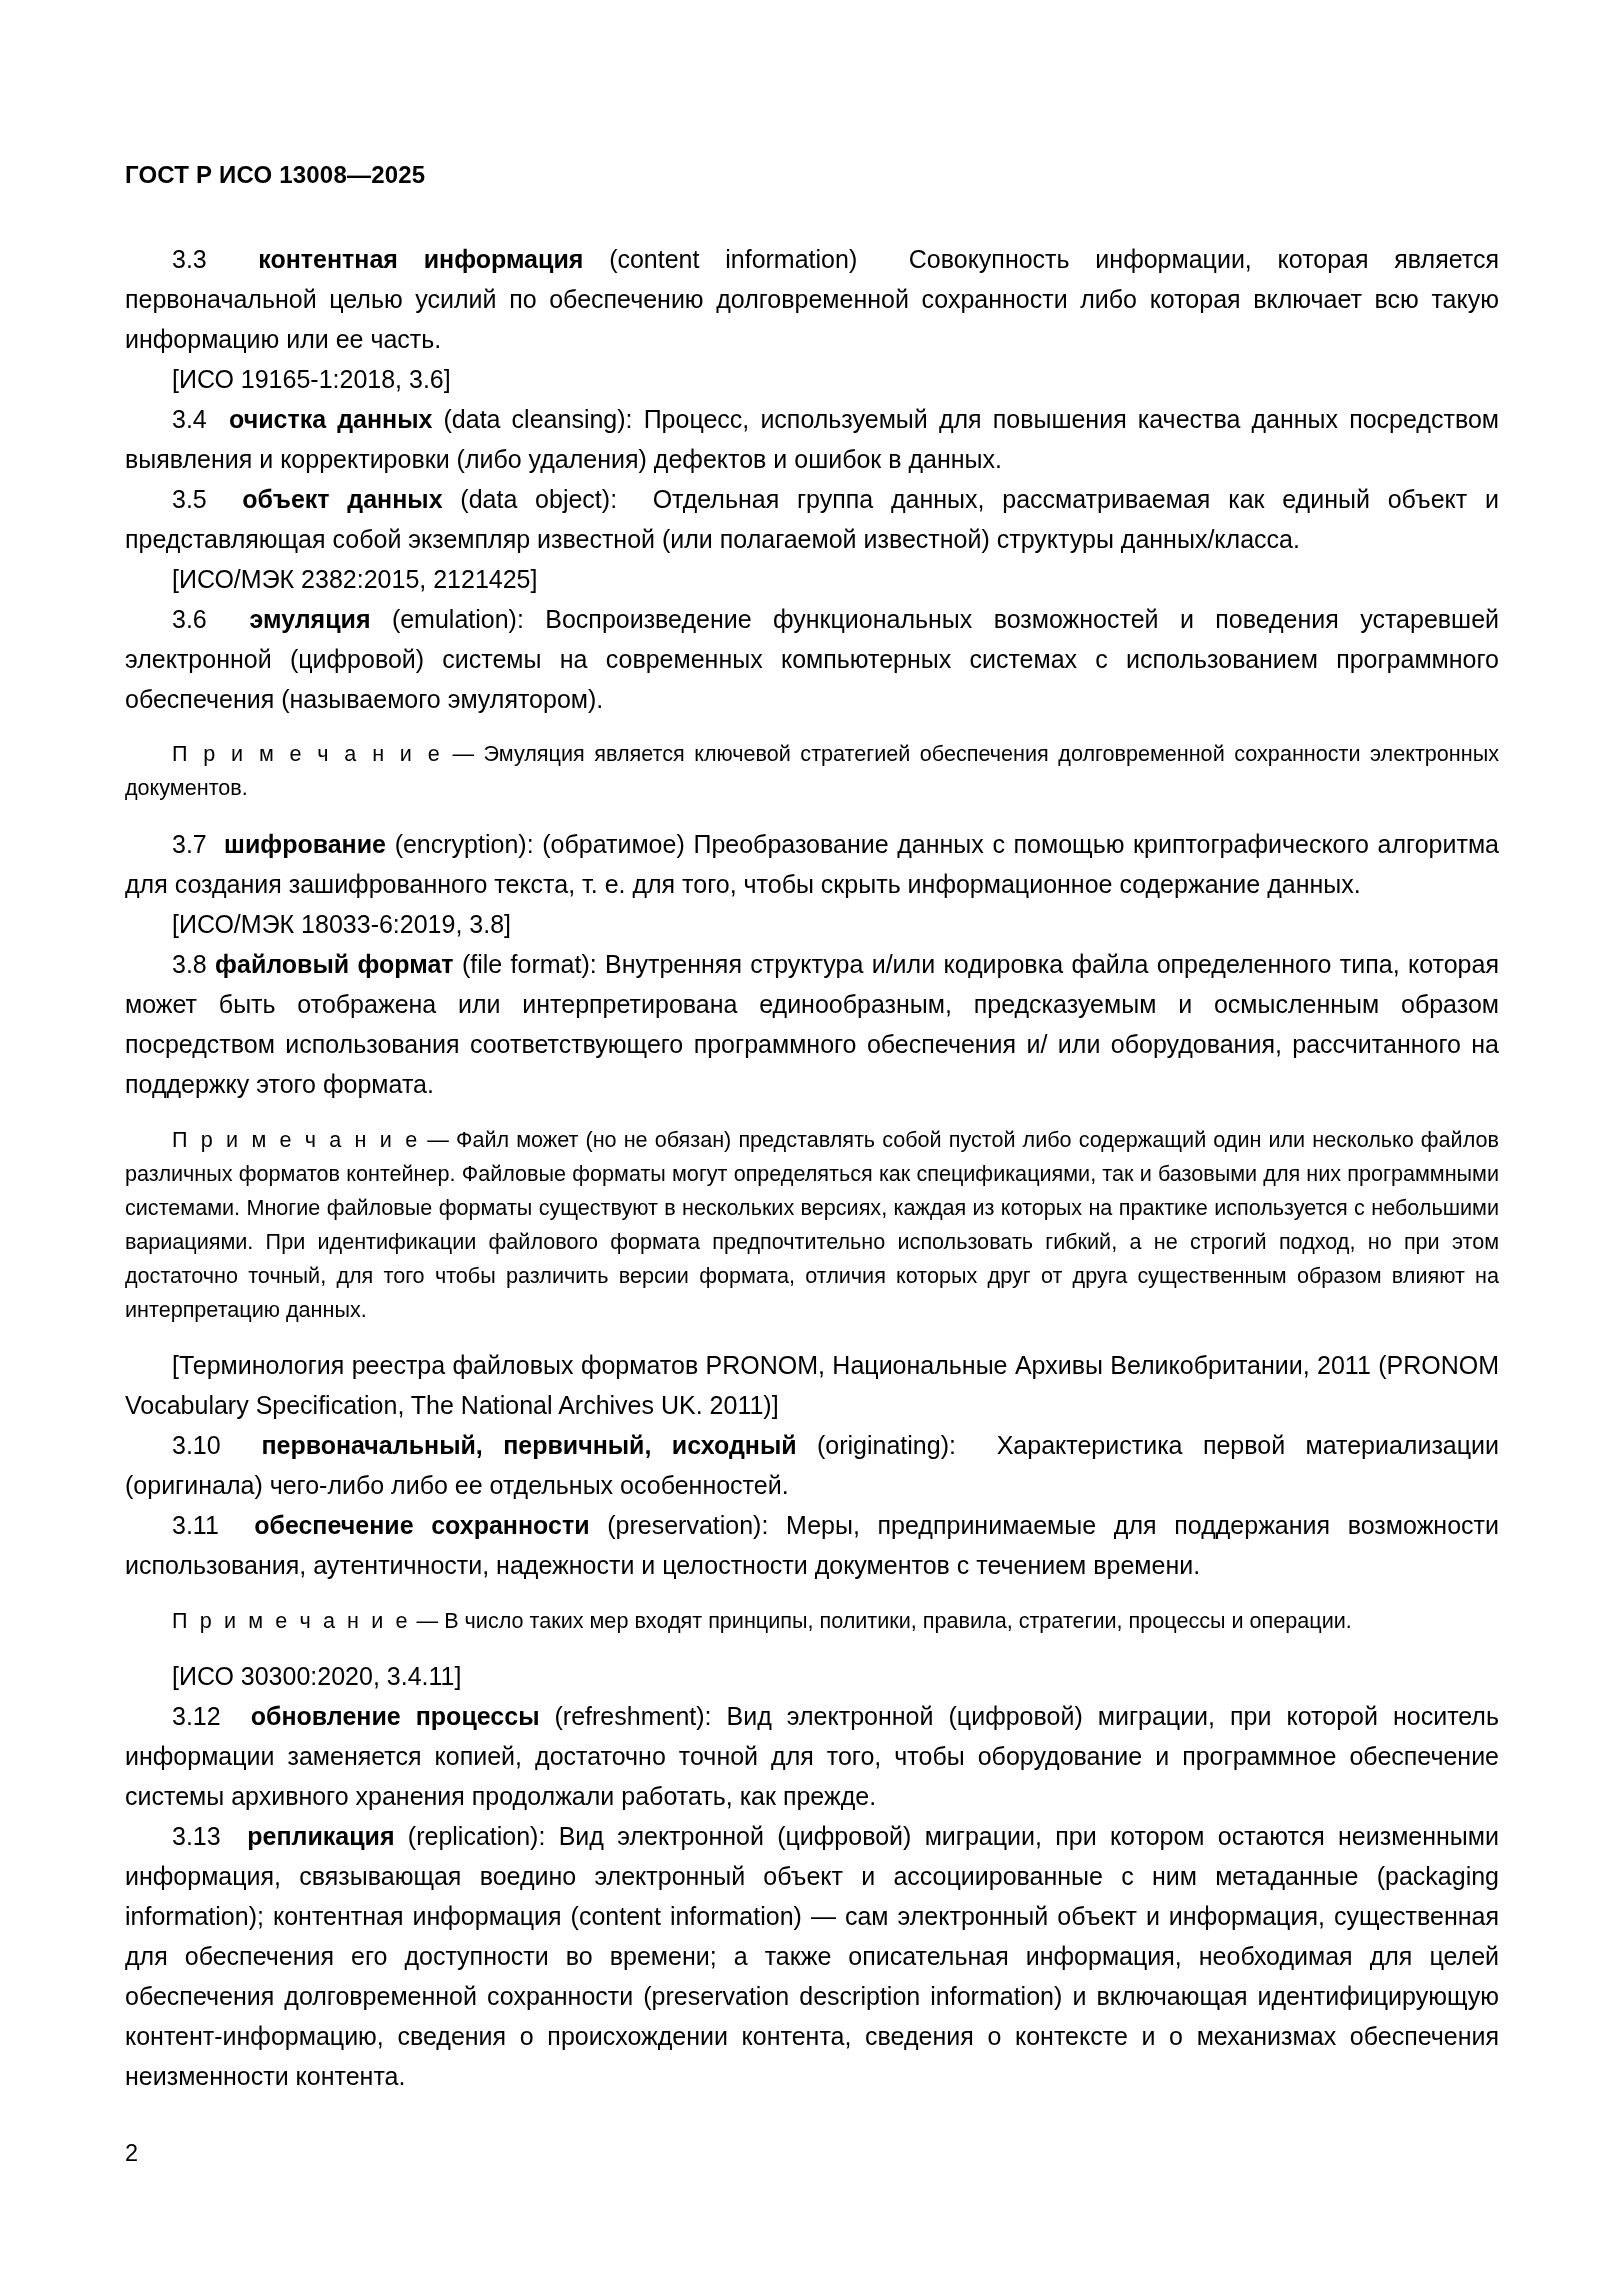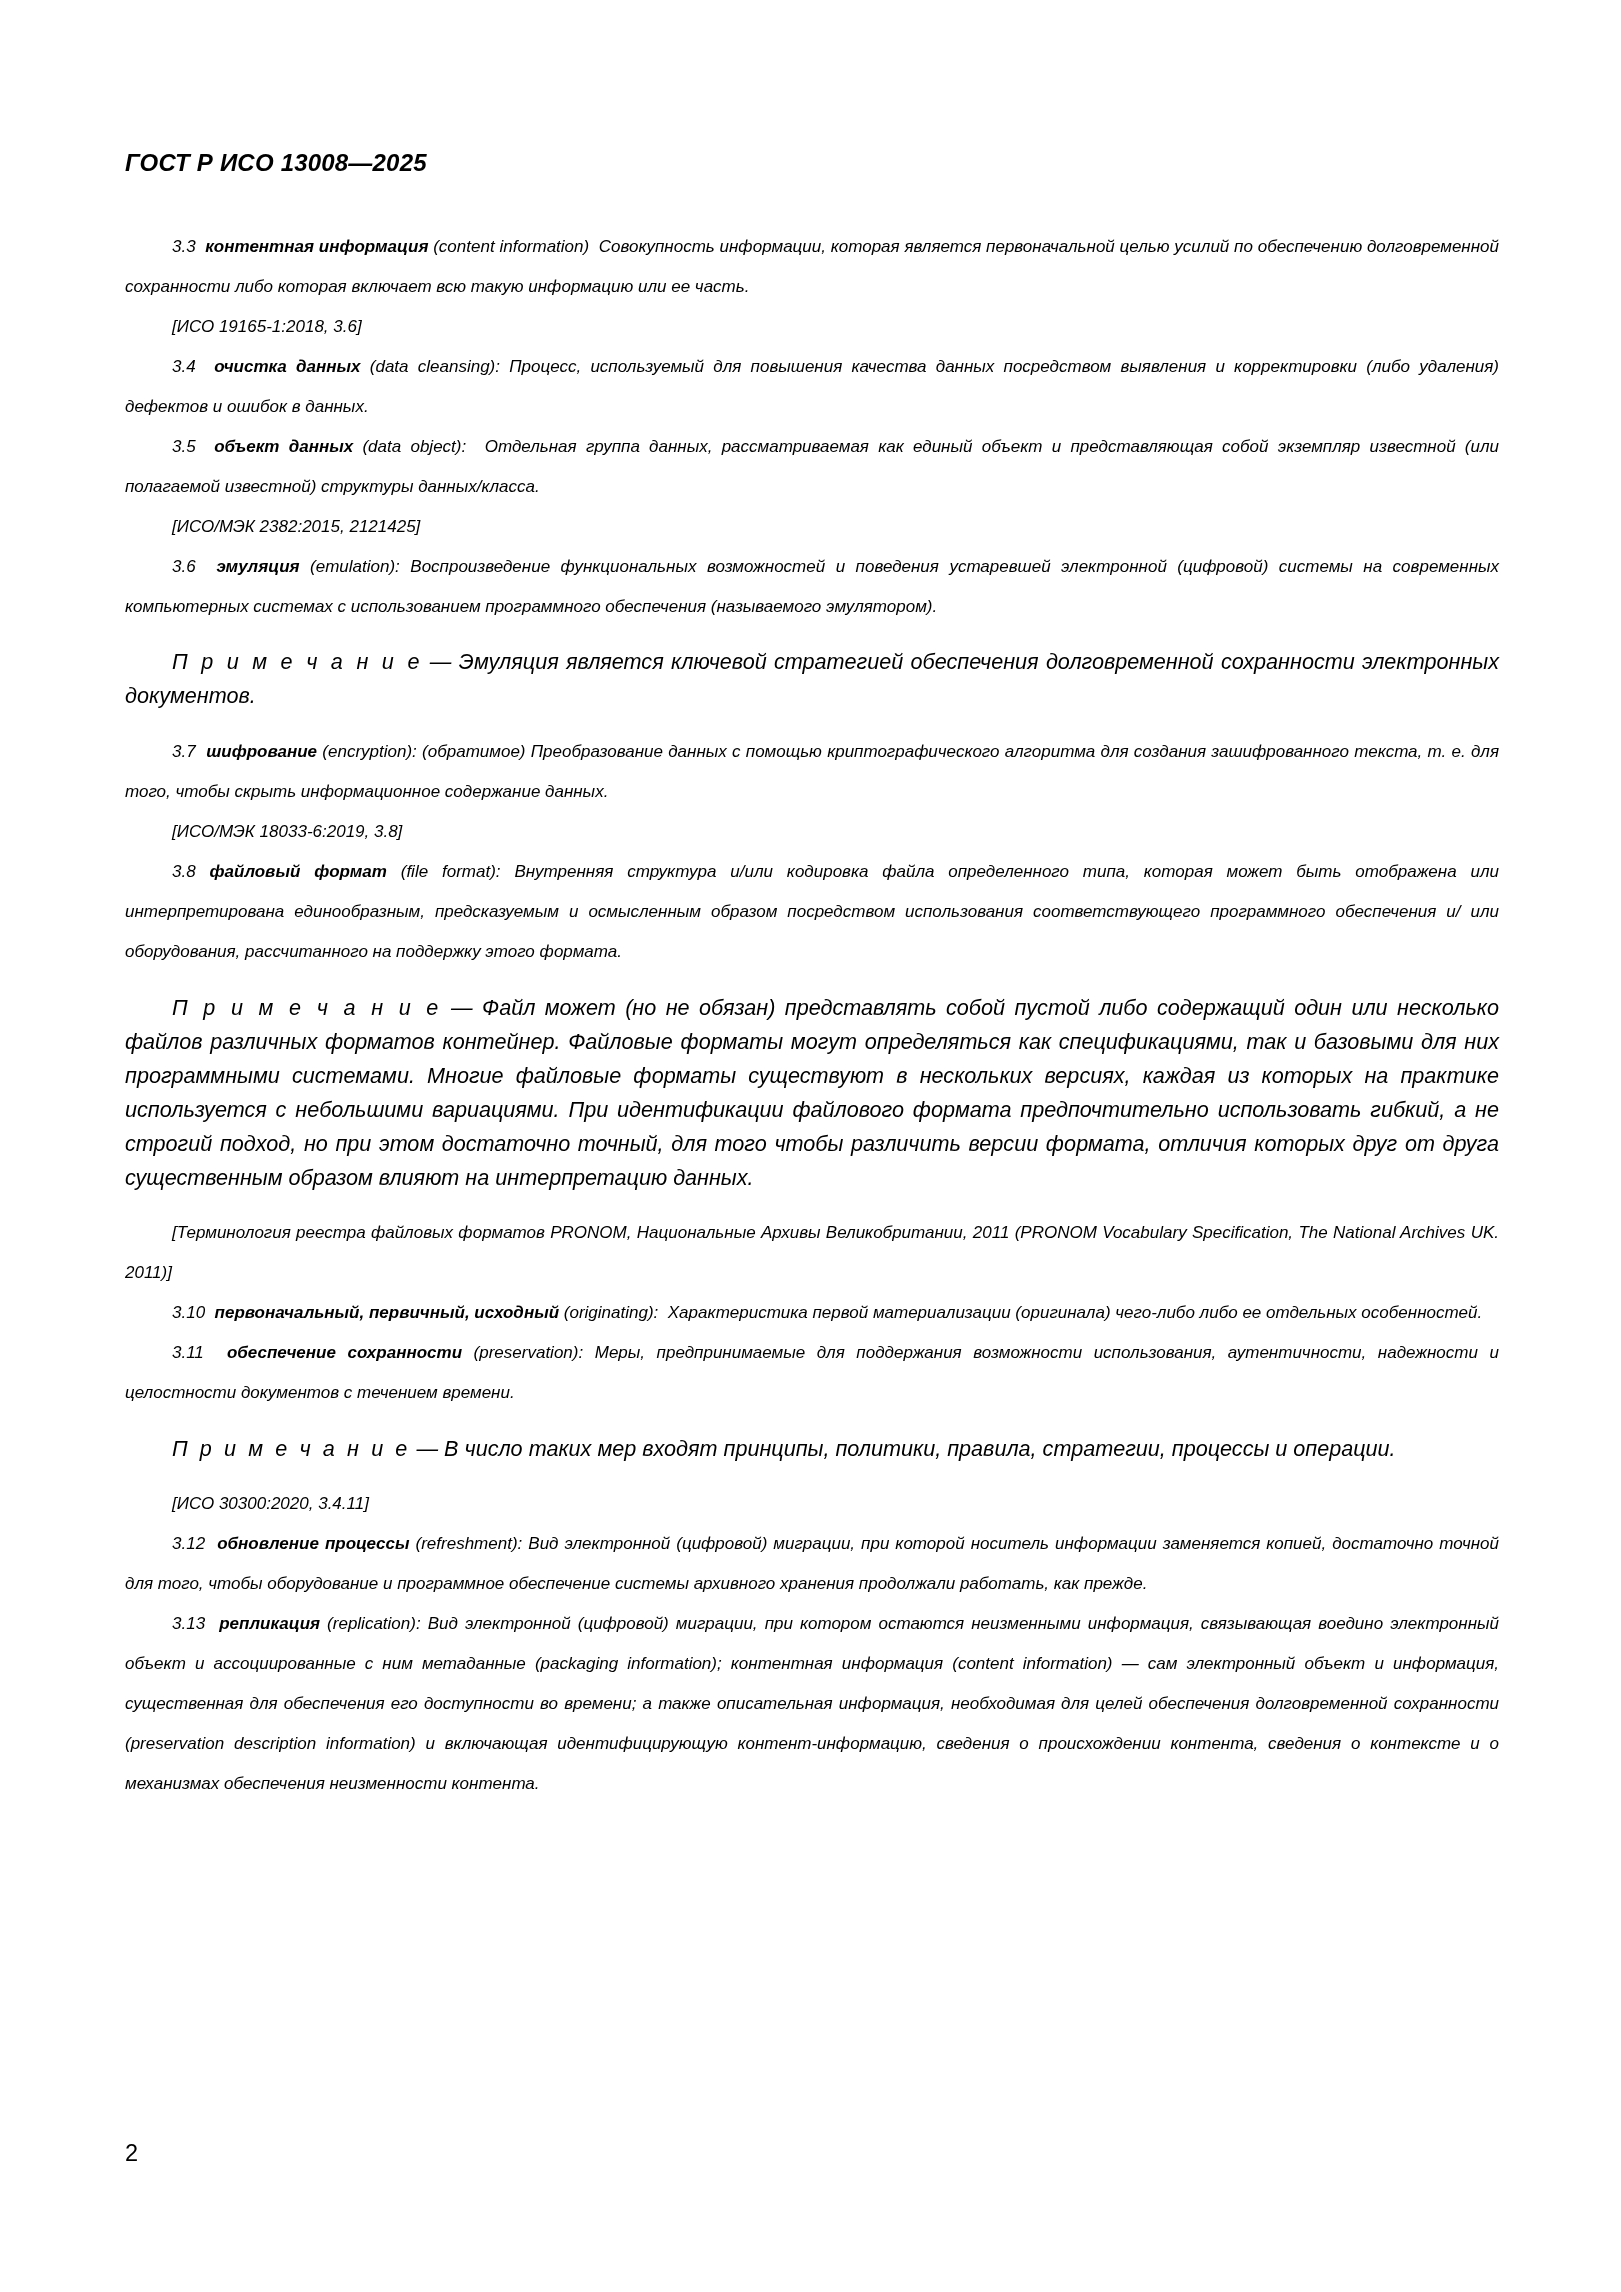--- a/index.html
+++ b/index.html
@@ -13,39 +13,38 @@
     height: 2293px;
     background: #ffffff;
     box-sizing: border-box;
     font-family: "Liberation Sans", sans-serif;
     color: #000000;
     overflow: hidden;
   }
   .content {
     position: absolute;
     left: 125px;
-    top: 4px;
+    top: 16px;
     width: 1374px;
-    font-style: italic;
   }
   .running-head {
     font-size: 24px;
     font-weight: bold;
     letter-spacing: 0.2px;
     margin-top: 145px;
     margin-bottom: 0;
     line-height: 1.2;
     white-space: nowrap;
   }
   .body-block {
     margin-top: 49px;
   }
   p {
     margin: 0;
-    font-size: 17px;
+    font-size: 25px;
     line-height: 40px;
     text-align: justify;
     text-justify: inter-word;
     hyphens: manual;
   }
   p.indent {
     text-indent: 47px;
   }
   .term {
     font-weight: bold;

